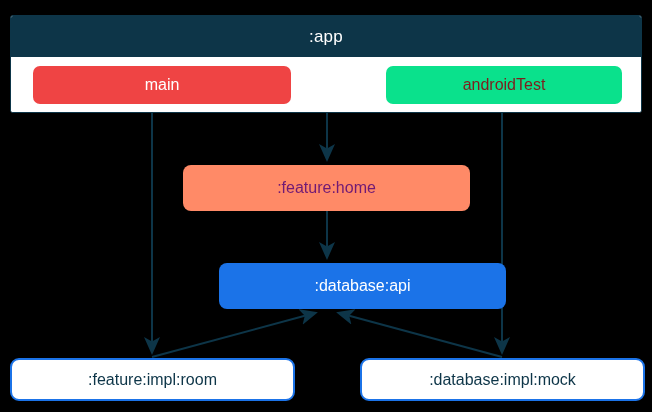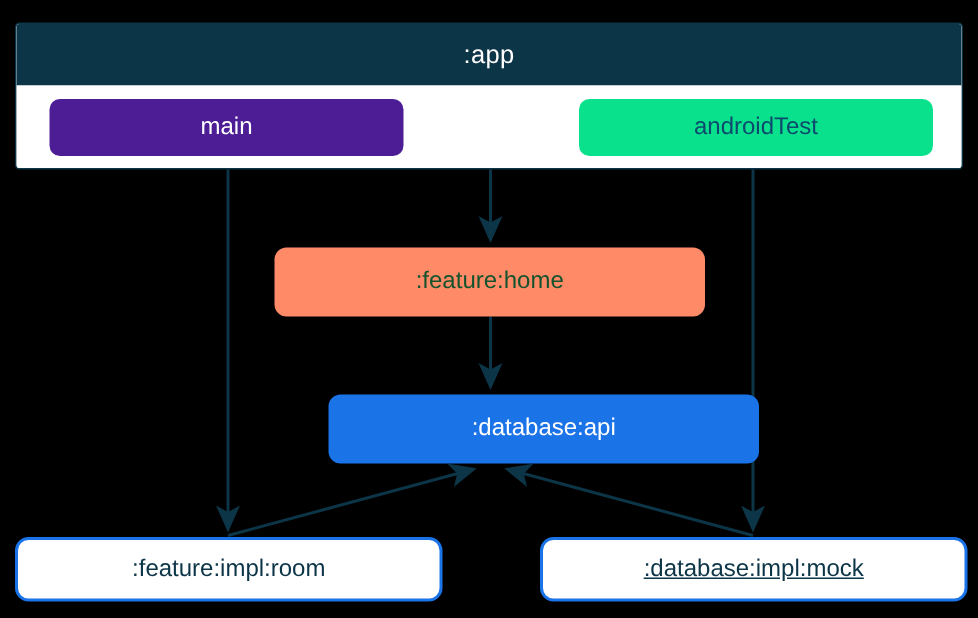--- a/index.html
+++ b/index.html
@@ -63,40 +63,40 @@
     align-items: center;
     justify-content: center;
     border-radius: 7px;
     font-size: 16px;
     white-space: nowrap;
   }
 
   .node-main {
     left: 22px;
     top: 9px;
-    width: 236px;
+    width: 258px;
     height: 38px;
-    background: #4c1d95;
+    background: #ef4444;
     color: #ffffff;
   }
   .node-androidtest {
     left: 375px;
     top: 9px;
     width: 236px;
     height: 38px;
     background: #0ae18c;
-    color: #0c4a6e;
+    color: #7f1d1d;
   }
   .node-feature-home {
     left: 183px;
     top: 165px;
     width: 287px;
     height: 46px;
     background: #ff8a67;
-    color: #14532d;
+    color: #701a75;
     border-radius: 8px;
   }
   .node-database-api {
     left: 183px;
     top: 263px;
     width: 287px;
     height: 46px;
     background: #1b73e8;
     color: #ffffff;
     border-radius: 8px;
@@ -114,21 +114,20 @@
   }
   .node-impl-mock {
     left: 360px;
     top: 358px;
     width: 285px;
     height: 43px;
     background: #ffffff;
     color: #0d3548;
     border: 2px solid #1b73e8;
     border-radius: 9px;
-    text-decoration: underline;
   }
 
   
   .edges {
     position: absolute;
     left: 0;
     top: 0;
     width: 652px;
     height: 412px;
     pointer-events: none;

